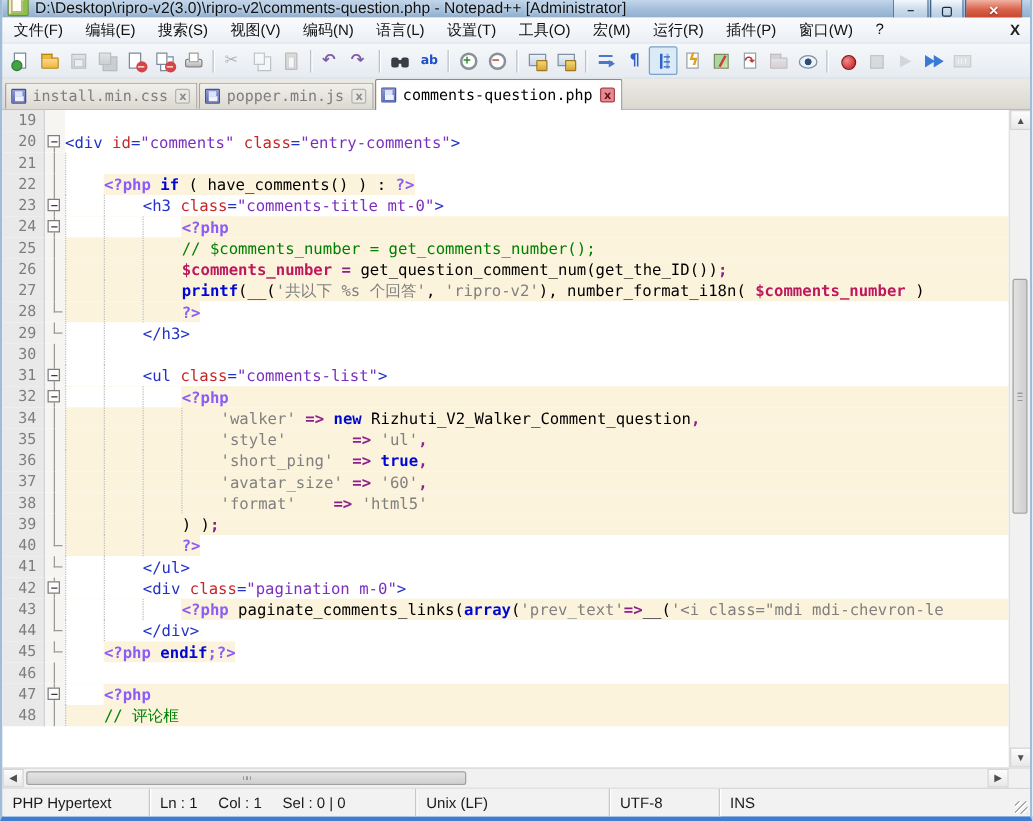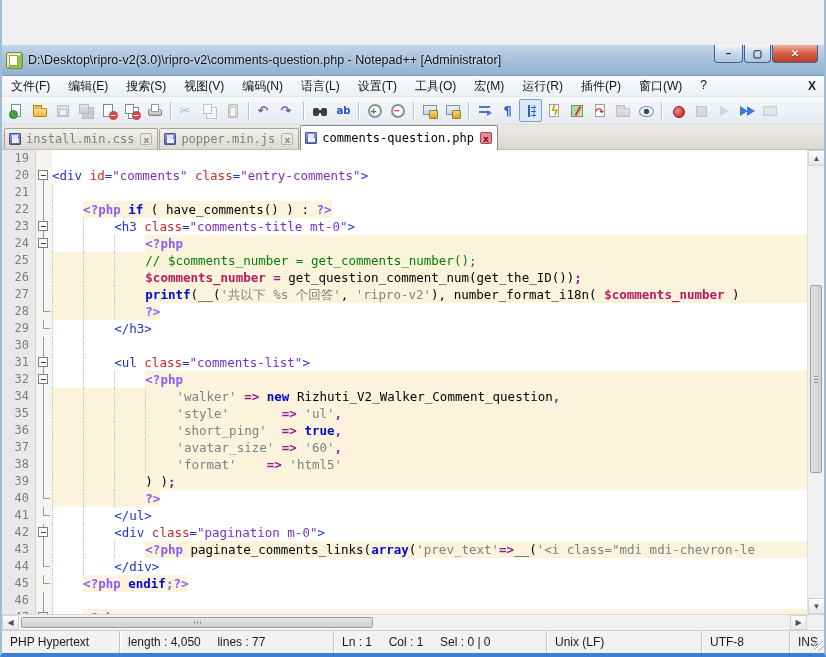--- a/index.html
+++ b/index.html
@@ -1,21 +1,21 @@
 <!DOCTYPE html>
 <html><head>
 <meta charset="utf-8">
 <style>
   *{margin:0;padding:0;box-sizing:border-box;}
   html,body{width:826px;height:657px;overflow:hidden;font-family:"Liberation Sans",sans-serif;}
   .window{width:826px;height:657px;border-left:2px solid #9FBCD8;border-right:2px solid #9FBCD8;
           border-bottom:4px solid #3E7ED0;background:#F0F0F0;display:flex;flex-direction:column;}
   
-  .titlebar{height:31px;flex:none;background:linear-gradient(#C3D6EA,#A9C3DD 45%,#93B1D2);
-            display:flex;align-items:center;position:relative;border-bottom:1px solid #7F9FC0;margin-top:45px;}
+  .titlebar{height:14px;flex:none;background:linear-gradient(#C3D6EA,#A9C3DD 45%,#93B1D2);
+            display:flex;align-items:flex-end;position:relative;border-bottom:1px solid #7F9FC0;}
   .npp-icon{width:17px;height:17px;margin:0 5px 0 4px;border-radius:2px;
             background:linear-gradient(135deg,#F3E9C8 48%,#8CC24A 52%);border:1px solid #6B8E3A;position:relative;}
   .npp-icon::after{content:"";position:absolute;left:2px;top:2px;width:7px;height:9px;background:#FFFDF2;border:1px solid #A89860;}
   .title-text{font-size:12.5px;color:#111;text-shadow:0 0 3px #E8F2FC;white-space:nowrap;overflow:hidden;}
   .win-controls{position:absolute;right:6px;top:0;display:flex;}
   .wbtn{height:18px;border:1px solid #44618A;border-top:none;border-radius:0 0 4px 4px;
         background:linear-gradient(#F3F8FD,#CBDBEC 45%,#AFC6DE);display:flex;align-items:center;justify-content:center;
         font-size:10px;color:#1A2B3F;margin-left:1px;font-weight:bold;}
   .wbtn.min{width:29px;} .wbtn.max{width:27px;}
   .wbtn.close{width:46px;background:linear-gradient(#F0B3A3,#D9624A 45%,#C03A24);color:#fff;text-shadow:0 1px 1px #7A1A0A;}
@@ -468,21 +468,20 @@
     <div class="harrow">◀</div>
     <div class="htrack">
       <div class="hthumb"></div>
     </div>
     <div class="harrow">▶</div>
     <div class="hcorner"></div>
   </div>
 
   <div class="statusbar">
     <span class="scell" style="width:118px">PHP Hypertext</span>
-    <span class="scell" style="width:214px">length : 4,050     lines : 77</span>
     <span class="scell" style="width:213px">Ln : 1     Col : 1     Sel : 0 | 0</span>
     <span class="scell" style="width:155px">Unix (LF)</span>
     <span class="scell" style="width:88px">UTF-8</span>
     <span class="scell" style="width:36px;border-right:none;box-shadow:none">INS</span>
     <span class="grip"></span>
   </div>
 
 </div>
 
 </body></html>

